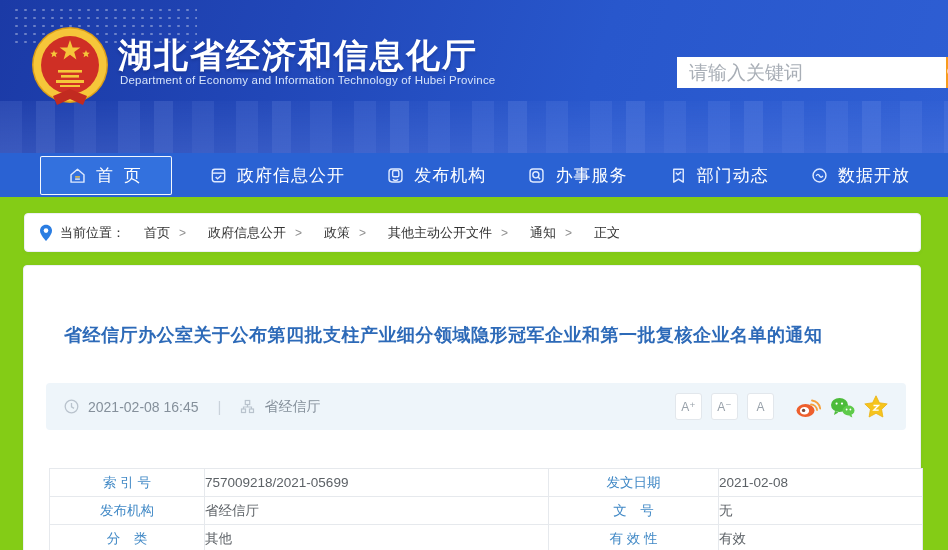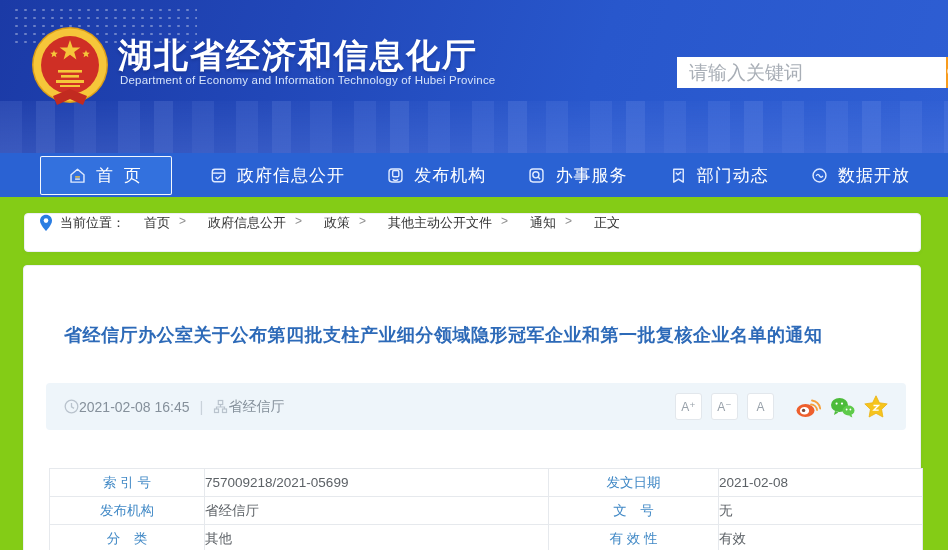--- a/index.html
+++ b/index.html
@@ -62,21 +62,21 @@
     border:1px solid rgba(255,255,255,.95); background:#3371de;
     padding:7px 27px; border-radius:2px; letter-spacing:3px;
   }
   .nav-item svg { flex:0 0 auto; }
 
   
   .crumbbar {
     position:absolute; top:213px; left:24px; width:897px; height:39px;
     background:#fff; border:1px solid #edf0f4; border-radius:4px;
     box-shadow:0 1px 4px rgba(30,60,120,.04);
-    display:flex; align-items:flex-start; padding:0 14px; font-size:13px; color:#333;
+    display:flex; align-items:center; padding:0 14px; font-size:13px; color:#333;
   }
   .crumbbar .pin { margin-right:7px; }
   .bc-prefix { color:#333; margin-right:6px; }
   .bc-link { color:#333; cursor:pointer;margin-left:13px; }
   .bc-sep { color:#909090; margin:0 9px; font-size:12px; }
 
   
   .panel {
     position:absolute; top:265px; left:23px; width:898px; height:300px;
     background:#fff; border:1px solid #edf0f4; border-radius:4px;
@@ -85,21 +85,21 @@
   .article-title {
     position:absolute; top:57px; left:40px; right:40px;
     text-align:left; color:#2d6ab8; font-size:18px; font-weight:600;
     letter-spacing:.5px; white-space:nowrap;
   }
   .meta {
     position:absolute; top:117px; left:22px; width:860px; height:47px;
     background:#eef5fa; border-radius:4px;
     display:flex; align-items:center; padding:0 18px; font-size:14px; color:#85909b;
   }
-  .meta .mleft { display:flex; align-items:center; }
+  .meta .mleft { display:flex; align-items:center; gap:9px; }
   .meta .divider { color:#c9d2da; margin:0 10px; font-size:15px; }
   .meta .mright { margin-left:auto; display:flex; align-items:center; gap:9px; }
   .font-btn {
     width:27px; height:27px; background:#fff; border:1px solid #e2e7ec; border-radius:3px;
     color:#98a1aa; font-size:12px; cursor:pointer; font-family:inherit;
     display:flex; align-items:center; justify-content:center; padding:0;
   }
   .share { cursor:pointer; display:flex; align-items:center; }
   .share.first { margin-left:12px; }
 

